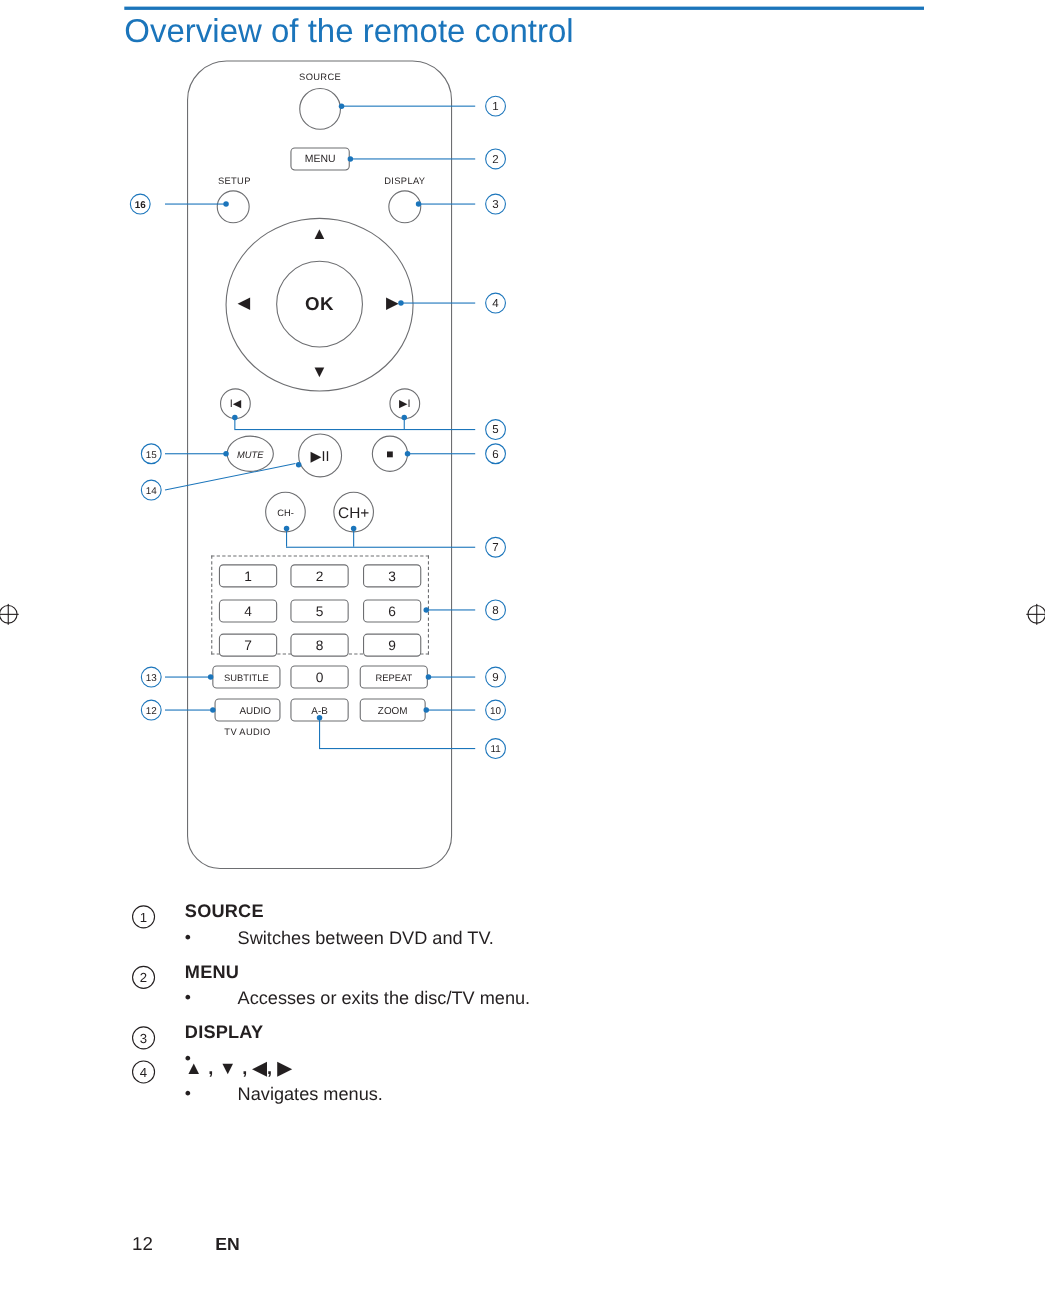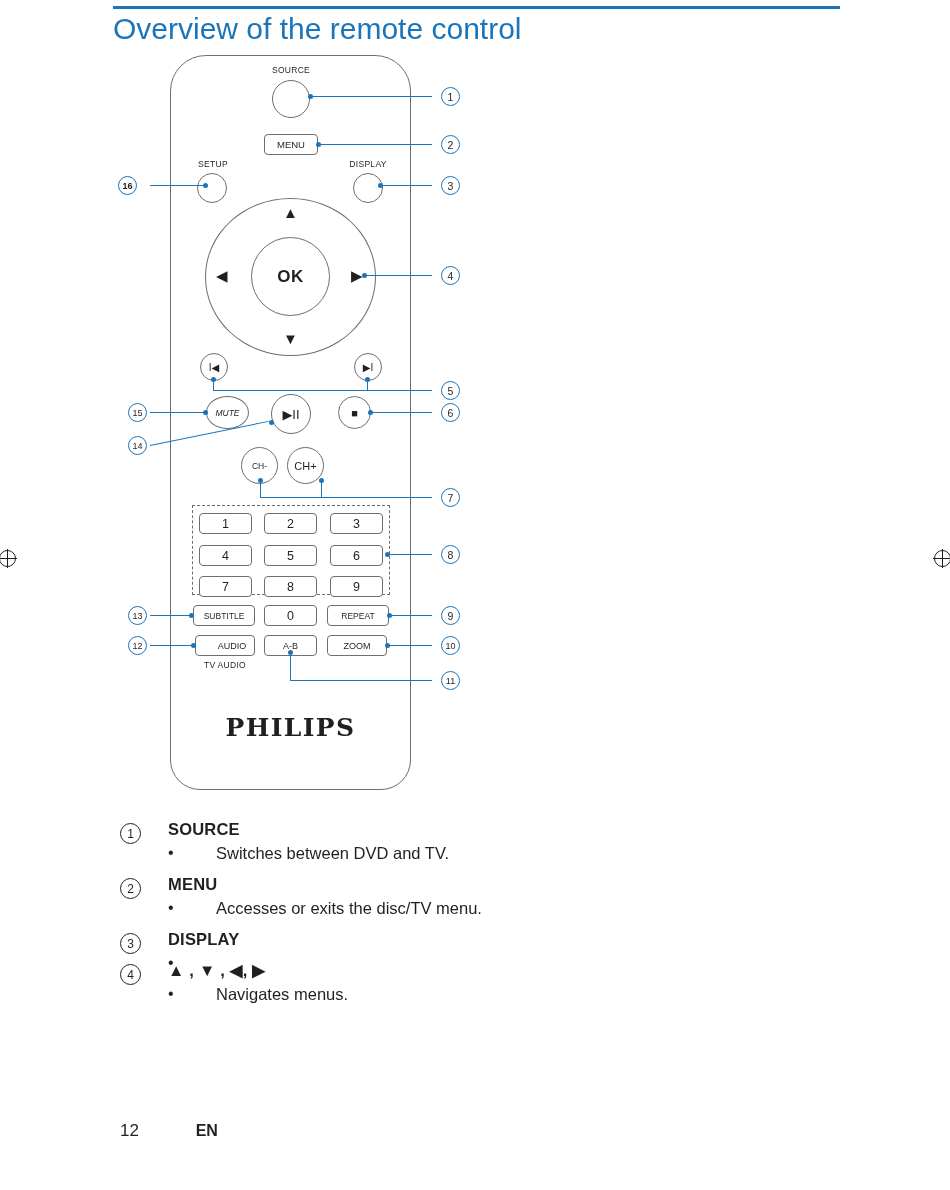--- a/index.html
+++ b/index.html
@@ -298,21 +298,21 @@
   <div class="arrow" style="left:351px; top:268px;">▶</div>
 
   <div class="circle-btn" style="left:200px; top:353px; width:28px; height:28px; font-size:10px;">I◀</div>
   <div class="circle-btn" style="left:354px; top:353px; width:28px; height:28px; font-size:10px;">▶I</div>
 
   <div class="circle-btn" style="left:206px; top:396px; width:43px; height:33px; border-radius:50%; font-size:8.5px;font-style:italic;">MUTE</div>
   <div class="circle-btn" style="left:271px; top:394px; width:40px; height:40px; font-size:13px;">▶II</div>
   <div class="circle-btn" style="left:338px; top:396px; width:33px; height:33px; font-size:11px;">■</div>
 
   <div class="circle-btn" style="left:241px; top:447px; width:37px; height:37px; font-size:8.5px;">CH-</div>
-  <div class="circle-btn" style="left:287px; top:447px; width:37px; height:37px; font-size:11px;">CH+</div>
+  <div class="circle-btn" style="left:303px; top:447px; width:37px; height:37px; font-size:14px;">CH+</div>
 
   <div class="dashed-box" style="left:192px; top:505px; width:198px; height:90px;"></div>
 
   <div class="num-btn" style="left:199px; top:513px; width:53px; height:21px;">1</div>
   <div class="num-btn" style="left:264px; top:513px; width:53px; height:21px;">2</div>
   <div class="num-btn" style="left:330px; top:513px; width:53px; height:21px;">3</div>
 
   <div class="num-btn" style="left:199px; top:545px; width:53px; height:21px;">4</div>
   <div class="num-btn" style="left:264px; top:545px; width:53px; height:21px;">5</div>
   <div class="num-btn" style="left:330px; top:545px; width:53px; height:21px;">6</div>
@@ -325,21 +325,20 @@
 
   <div class="rect-btn" style="left:193px; top:605px; width:62px; height:21px; font-size:8.5px;">SUBTITLE</div>
   <div class="rect-btn" style="left:327px; top:605px; width:62px; height:21px; font-size:8.5px;">REPEAT</div>
 
   <div class="rect-btn" style="left:195px; top:635px; width:60px; height:21px; font-size:9px;padding-left:14px;">AUDIO</div>
   <div class="rect-btn" style="left:264px; top:635px; width:53px; height:21px; font-size:9px;">A-B</div>
   <div class="rect-btn" style="left:327px; top:635px; width:60px; height:21px; font-size:9px;">ZOOM</div>
 
   <div class="lbl" style="left:195px; top:660px; width:60px;">TV AUDIO</div>
 
-  <div class="philips">PHILIPS</div>
 
   <div class="dot" style="left:308px; top:94px;"></div>
   <div class="leader" style="left:310px; top:96px; width:122px;"></div>
   <div class="callout" style="left:441px; top:87px;">1</div>
 
   <div class="dot" style="left:316px; top:142px;"></div>
   <div class="leader" style="left:318px; top:144px; width:114px;"></div>
   <div class="callout" style="left:441px; top:135px;">2</div>
 
   <div class="dot" style="left:378px; top:183px;"></div>

